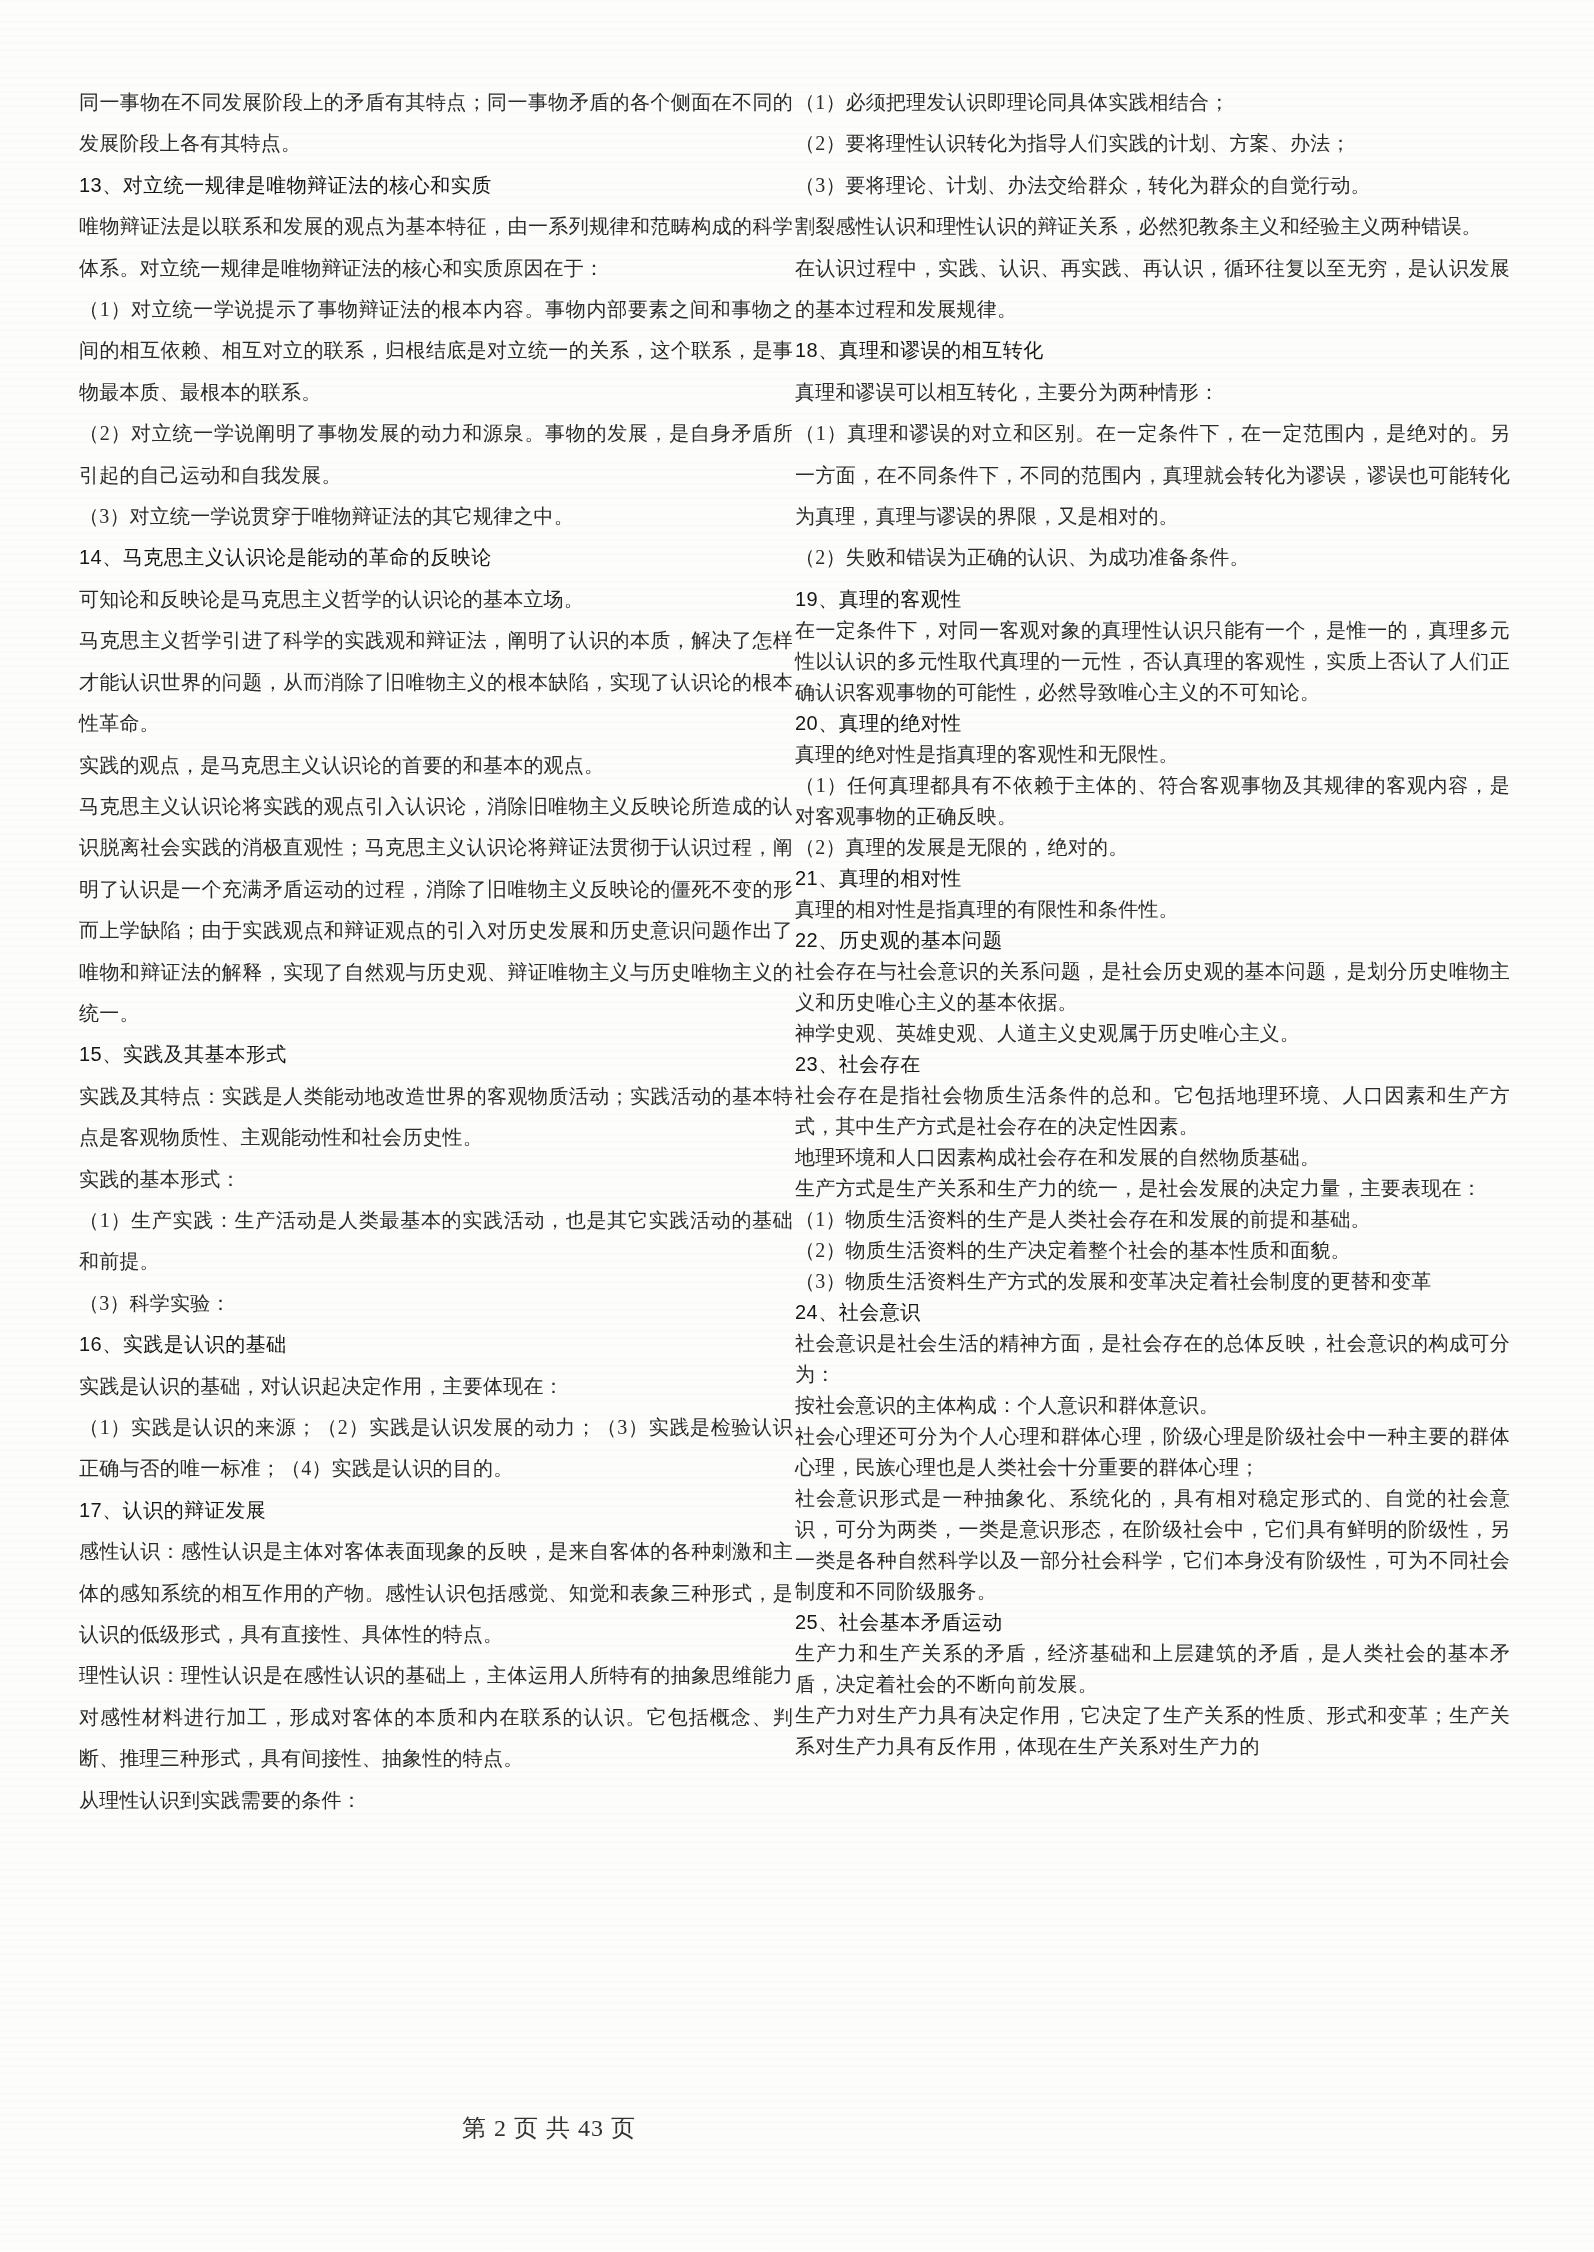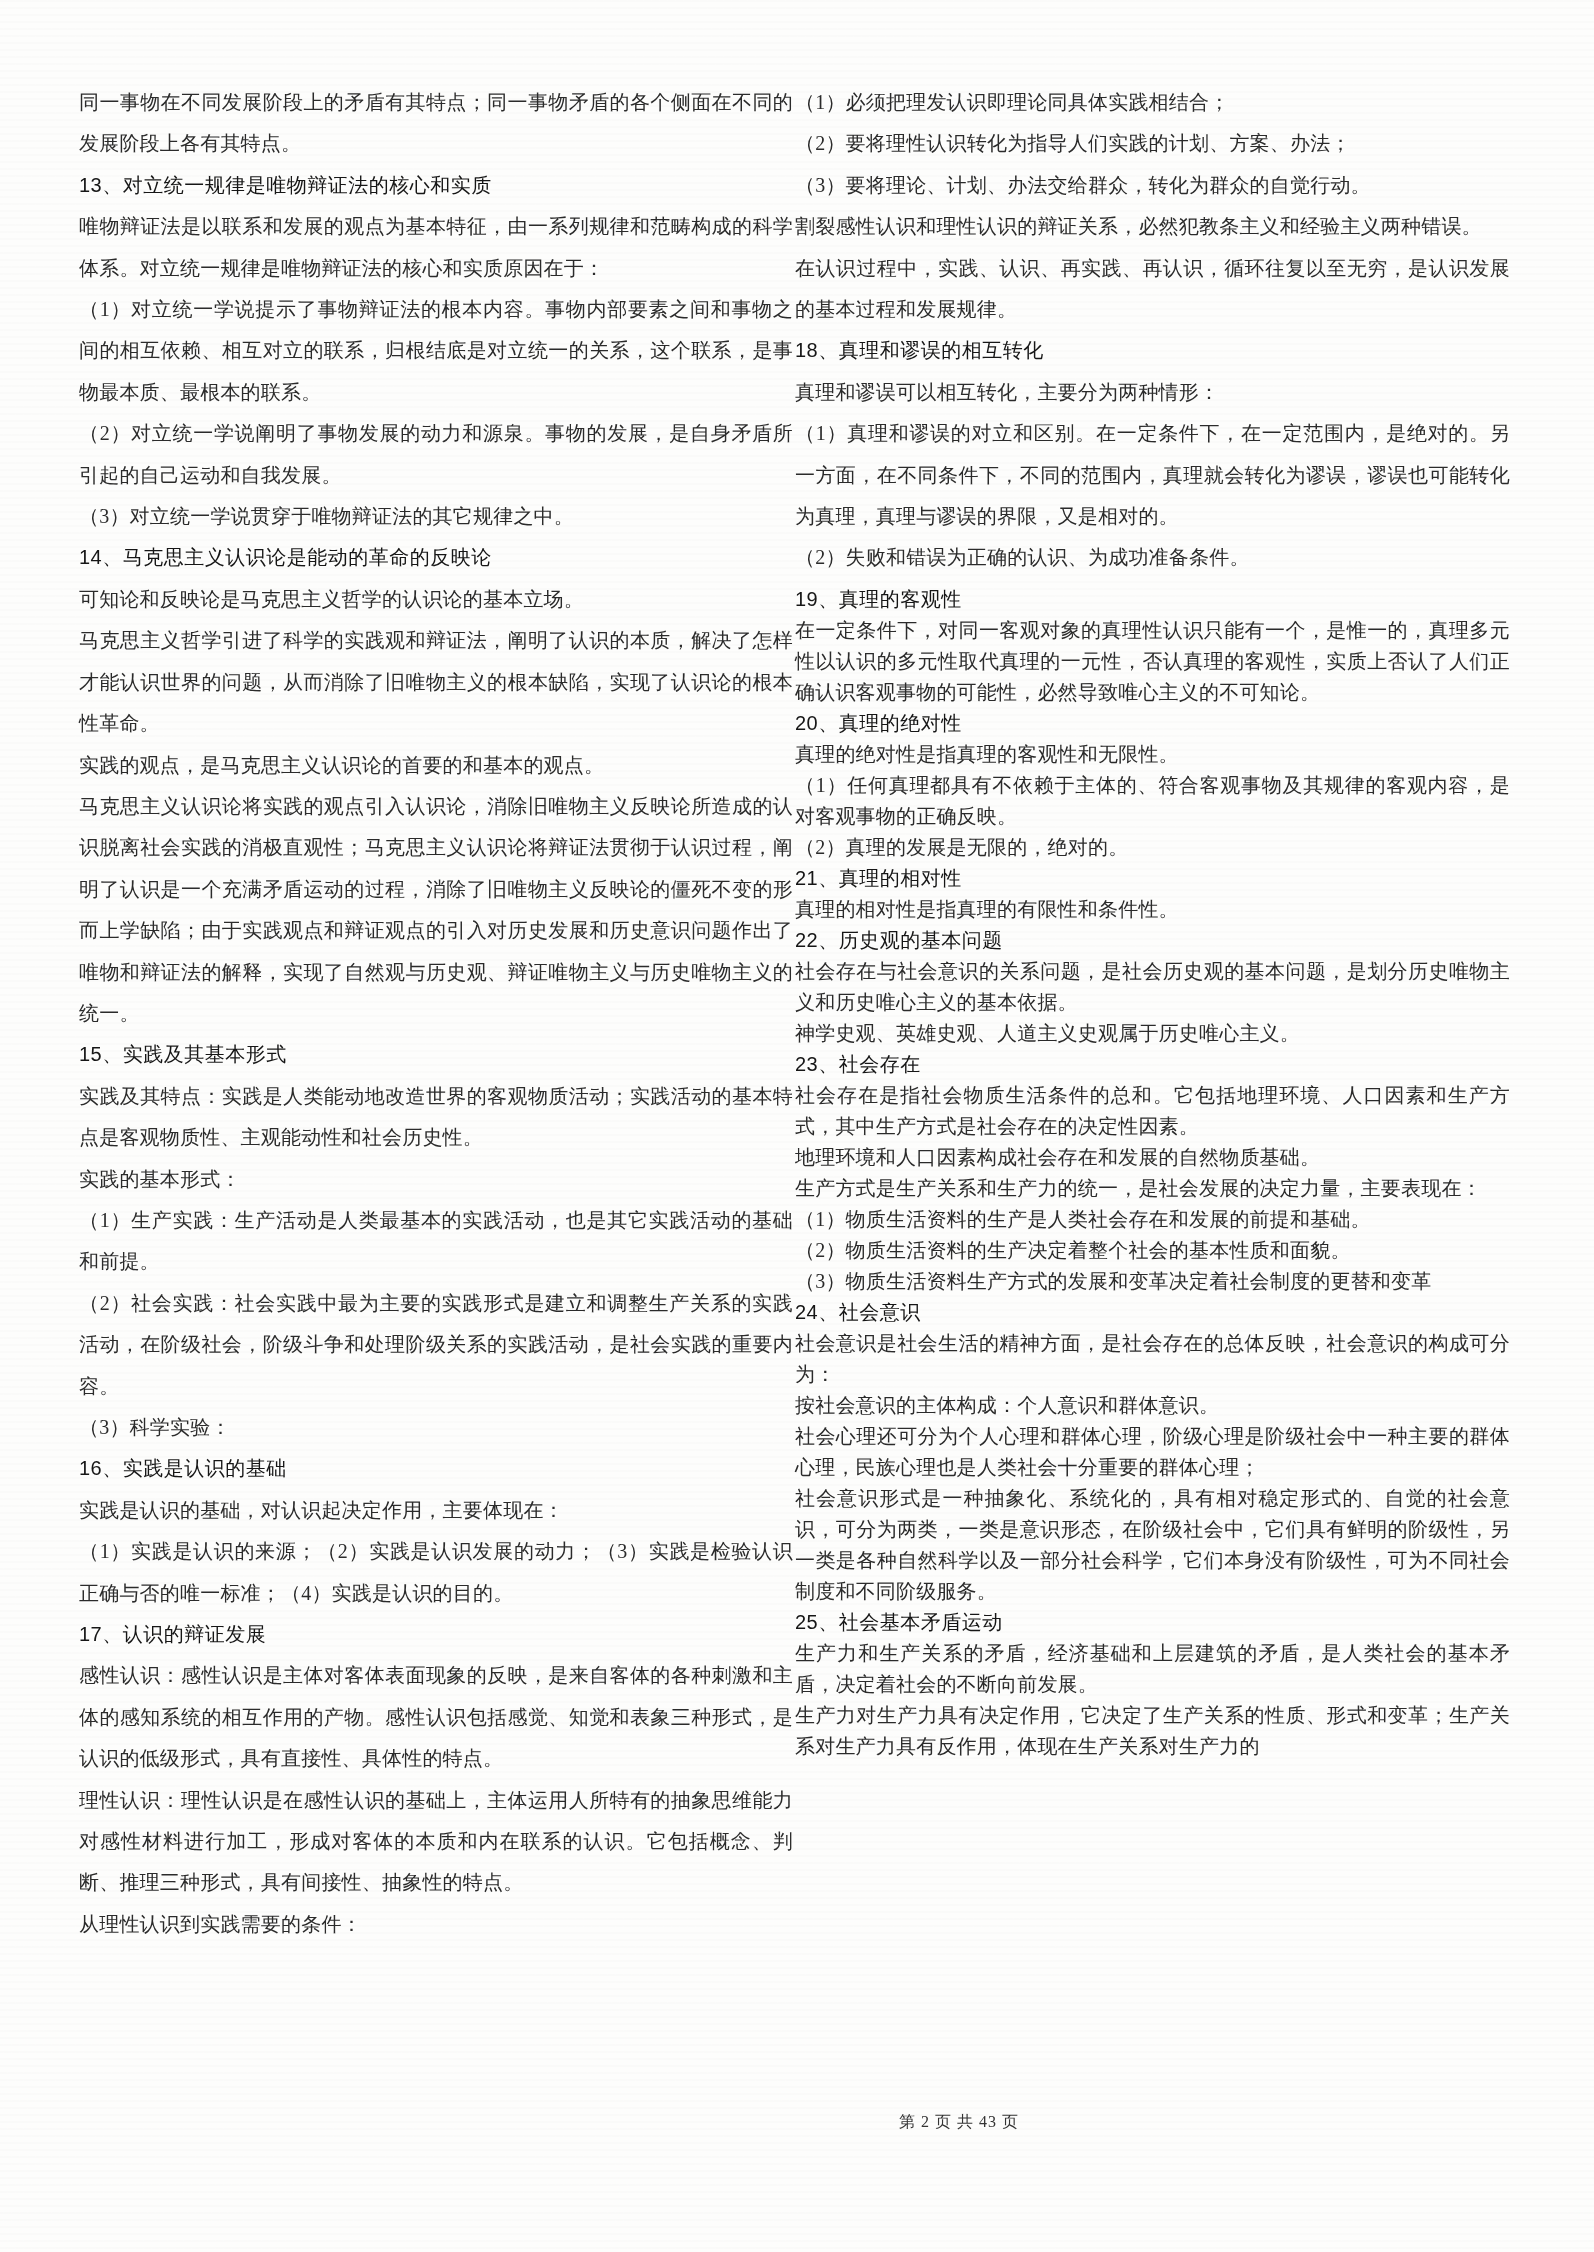--- a/index.html
+++ b/index.html
@@ -42,22 +42,22 @@
     font-weight: normal;
     color: #161616;
     font-family: "Liberation Sans", "DejaVu Sans", sans-serif;
     letter-spacing: 0.5px;
   }
   .footer {
     position: absolute;
     left: 79px;
     top: 2112px;
     width: 940px;
-    text-align: right;
-    font-size: 16px;
+    text-align: center;
+    font-size: 24px;
     color: #333;
     letter-spacing: 1px;
   }
 </style>
 </head>
 <body>
 
 <div class="page">
   <div class="col col-left wide">
       <div class="para">同一事物在不同发展阶段上的矛盾有其特点；同一事物矛盾的各个侧面在不同的发展阶段上各有其特点。</div>
@@ -68,21 +68,20 @@
       <div class="para">（3）对立统一学说贯穿于唯物辩证法的其它规律之中。</div>
       <div class="heading">14、马克思主义认识论是能动的革命的反映论</div>
       <div class="para">可知论和反映论是马克思主义哲学的认识论的基本立场。</div>
       <div class="para">马克思主义哲学引进了科学的实践观和辩证法，阐明了认识的本质，解决了怎样才能认识世界的问题，从而消除了旧唯物主义的根本缺陷，实现了认识论的根本性革命。</div>
       <div class="para">实践的观点，是马克思主义认识论的首要的和基本的观点。</div>
       <div class="para">马克思主义认识论将实践的观点引入认识论，消除旧唯物主义反映论所造成的认识脱离社会实践的消极直观性；马克思主义认识论将辩证法贯彻于认识过程，阐明了认识是一个充满矛盾运动的过程，消除了旧唯物主义反映论的僵死不变的形而上学缺陷；由于实践观点和辩证观点的引入对历史发展和历史意识问题作出了唯物和辩证法的解释，实现了自然观与历史观、辩证唯物主义与历史唯物主义的统一。</div>
       <div class="heading">15、实践及其基本形式</div>
       <div class="para">实践及其特点：实践是人类能动地改造世界的客观物质活动；实践活动的基本特点是客观物质性、主观能动性和社会历史性。</div>
       <div class="para">实践的基本形式：</div>
       <div class="para">（1）生产实践：生产活动是人类最基本的实践活动，也是其它实践活动的基础和前提。</div>
-      <div class="para">（2）社会实践：社会实践中最为主要的实践形式是建立和调整生产关系的实践活动，在阶级社会，阶级斗争和处理阶级关系的实践活动，是社会实践的重要内容。</div>
       <div class="para">（3）科学实验：</div>
       <div class="heading">16、实践是认识的基础</div>
       <div class="para">实践是认识的基础，对认识起决定作用，主要体现在：</div>
       <div class="para">（1）实践是认识的来源；（2）实践是认识发展的动力；（3）实践是检验认识正确与否的唯一标准；（4）实践是认识的目的。</div>
       <div class="heading">17、认识的辩证发展</div>
       <div class="para">感性认识：感性认识是主体对客体表面现象的反映，是来自客体的各种刺激和主体的感知系统的相互作用的产物。感性认识包括感觉、知觉和表象三种形式，是认识的低级形式，具有直接性、具体性的特点。</div>
       <div class="para">理性认识：理性认识是在感性认识的基础上，主体运用人所特有的抽象思维能力对感性材料进行加工，形成对客体的本质和内在联系的认识。它包括概念、判断、推理三种形式，具有间接性、抽象性的特点。</div>
       <div class="para">从理性认识到实践需要的条件：</div>
     </div>
   <div class="col col-right">

